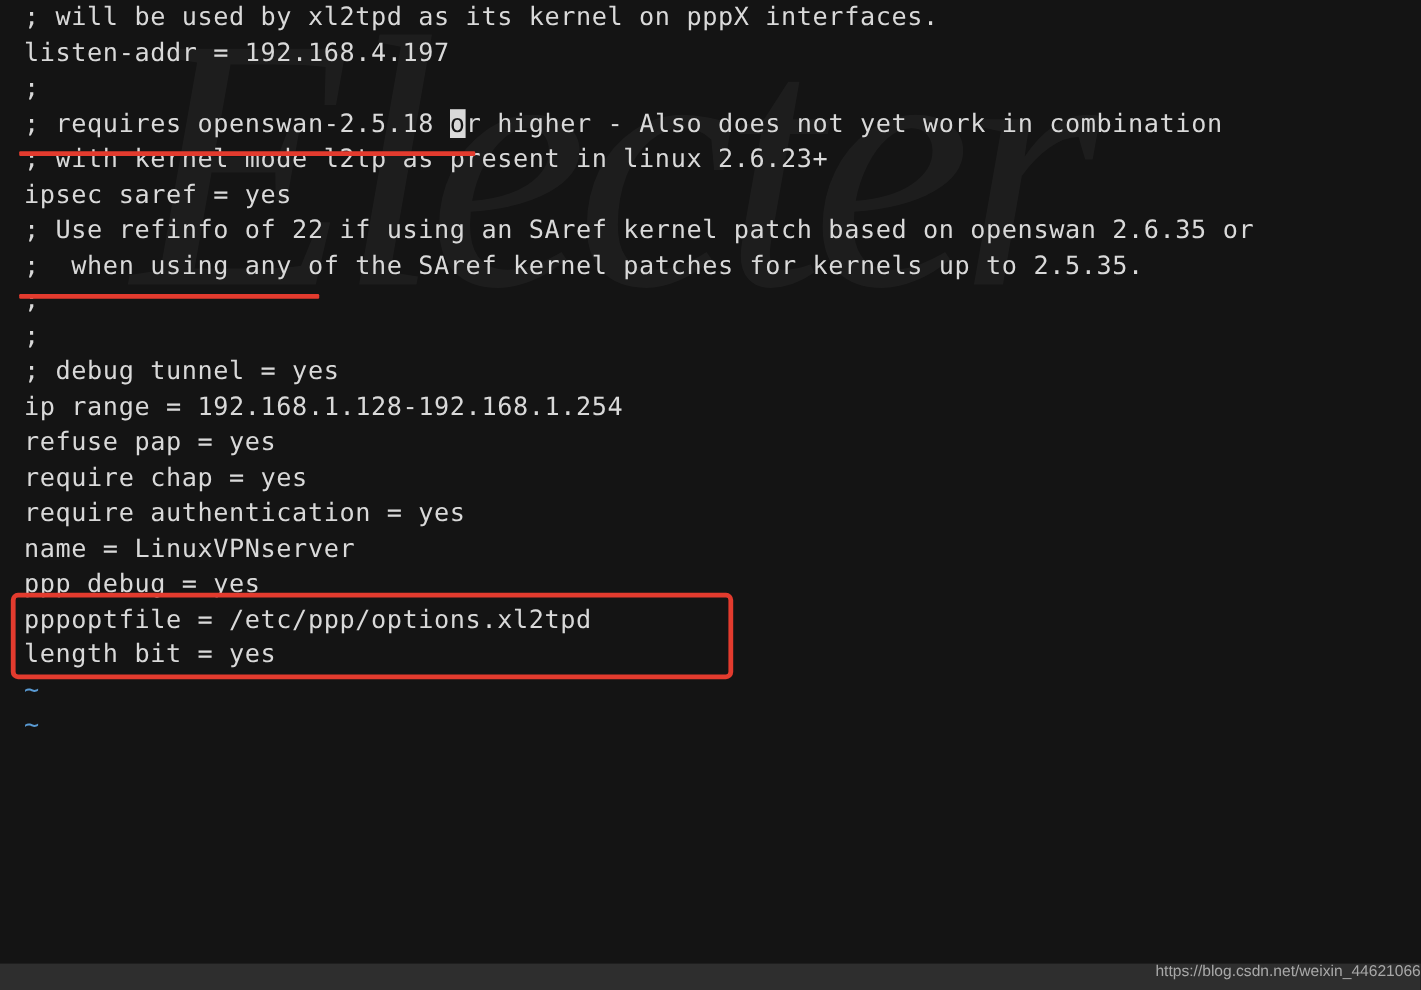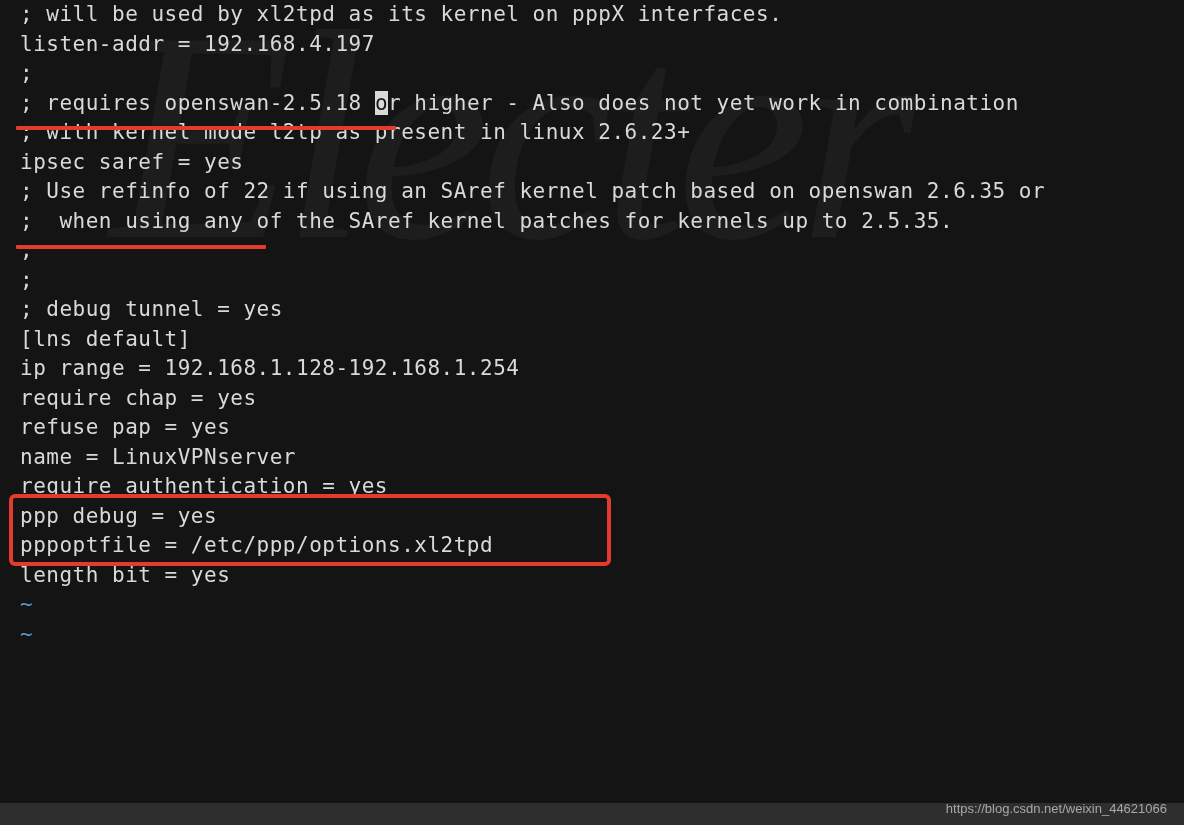--- a/index.html
+++ b/index.html
@@ -62,21 +62,21 @@
     left: 110px;
     white-space: nowrap;
     pointer-events: none;
     user-select: none;
     letter-spacing: -10px;
     font-weight: 500;
   }
   .footer {
     position: absolute;
     bottom: 2px;
-    right: 17px;
+    right: 0;
     font-family: Arial, sans-serif;
     font-size: 13px;
     color: #a8a8a8;
     letter-spacing: 0px;
   }
   .bottom-bar {
     position: absolute;
     left: 0; right: 0; bottom: 0;
     height: 22px;
     background: #2e2e2e;
@@ -95,26 +95,25 @@
   <div class="line">;</div>
   <div class="line"><span>; requires openswan-2.5.18 </span><span class="hl-cursor">o</span><span>r higher - Also does not yet work in combination</span></div>
   <div class="line">; with kernel mode l2tp as present in linux 2.6.23+</div>
   <div class="line">ipsec saref = yes</div>
   <div class="line">; Use refinfo of 22 if using an SAref kernel patch based on openswan 2.6.35 or</div>
   <div class="line">;  when using any of the SAref kernel patches for kernels up to 2.5.35.</div>
   <div class="line">;</div>
   <div class="line">;</div>
   <div class="line">; debug tunnel = yes</div>
   <div class="line"></div>
-  <div class="line">[lns default]</div>
   <div class="line">ip range = 192.168.1.128-192.168.1.254</div>
+  <div class="line">refuse pap = yes</div>
   <div class="line">require chap = yes</div>
-  <div class="line">refuse pap = yes</div>
+  <div class="line">require authentication = yes</div>
   <div class="line">name = LinuxVPNserver</div>
-  <div class="line">require authentication = yes</div>
   <div class="line">ppp debug = yes</div>
   <div class="line">pppoptfile = /etc/ppp/options.xl2tpd</div>
   <div class="line">length bit = yes</div>
   <div class="line tilde">~</div>
   <div class="line tilde">~</div>
 
   <div class="underline-red" style="top:126px;left:16px;width:380px;"></div>
   <div class="underline-red" style="top:245px;left:16px;width:250px;"></div>
   <div class="red-box" style="top:494px;left:9px;width:602px;height:72px;"></div>
 

